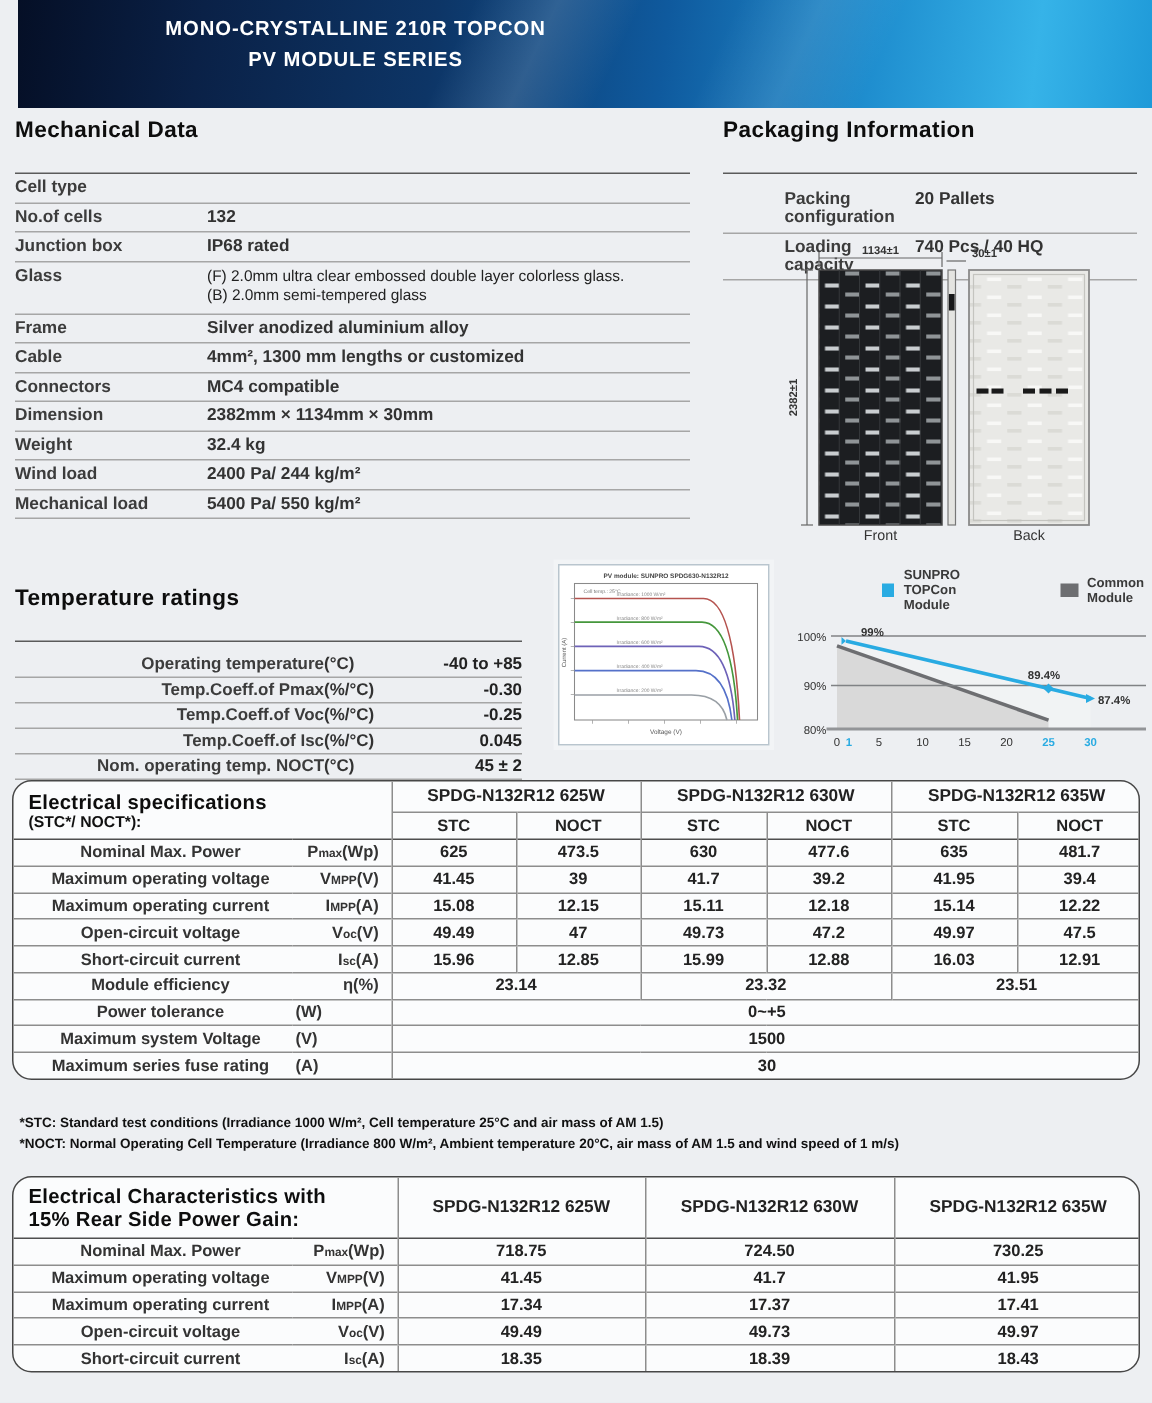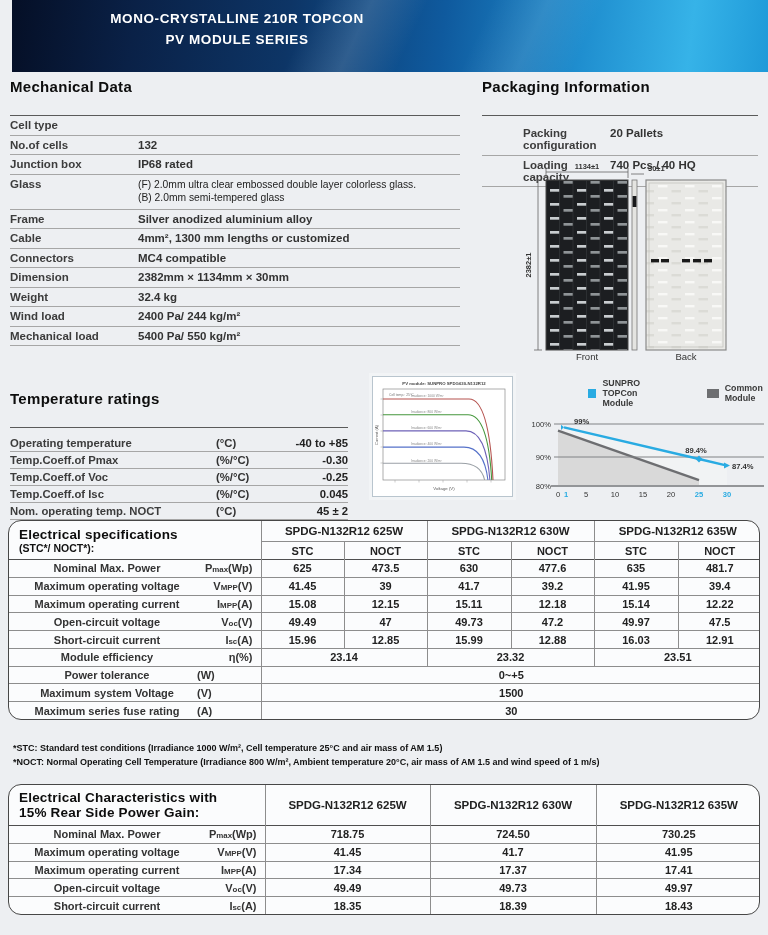--- a/index.html
+++ b/index.html
@@ -27,21 +27,21 @@
 
   #mechanical { position:absolute; left:10px; top:78px; width:450px; }
   #packaging  { position:absolute; left:482px; top:78px; width:276px; }
   #packaging .kv-label { flex:0 0 128px;padding-left:41px; }
 
   #diagram { position:absolute; left:520px; top:158px; width:248px; height:204px; }
 
   
   #temperature { position:absolute; left:10px; top:362px; width:338px;margin-top:28px; }
   .t-row { display:flex; border-bottom:1px solid #a6a6a6; padding:2px 0; }
-  .t-label { flex:0 0 206px; font-size:11.3px; font-weight:700; color:#3c3c3c; }
+  .t-label { flex:0 0 206px; font-size:11.3px; font-weight:700; color:#3c3c3c;text-align:right; }
   .t-unit  { flex:0 0 62px; font-size:11.3px; font-weight:600; color:#333; }
   .t-value { flex:1; text-align:right; font-size:11.3px; font-weight:700; color:#222; }
 
   #ivchart { position:absolute; left:372px; top:376px; width:141px; height:121px;
     background:#fff; border:1px solid #b9c5ce; box-shadow:0 0 0 3px #f2f4f6; }
 
   #degchart { position:absolute; left:518px; top:386px; width:250px; height:120px; }
   .legend { display:flex; align-items:center; margin-left:38px; gap:24px; height:14px; }
   .legend-item { display:flex; align-items:center; gap:6px; font-size:8.8px; font-weight:700; color:#3a3a3a;padding-left:32px; }
   .swatch { width:19px; height:9px; display:inline-block; }

